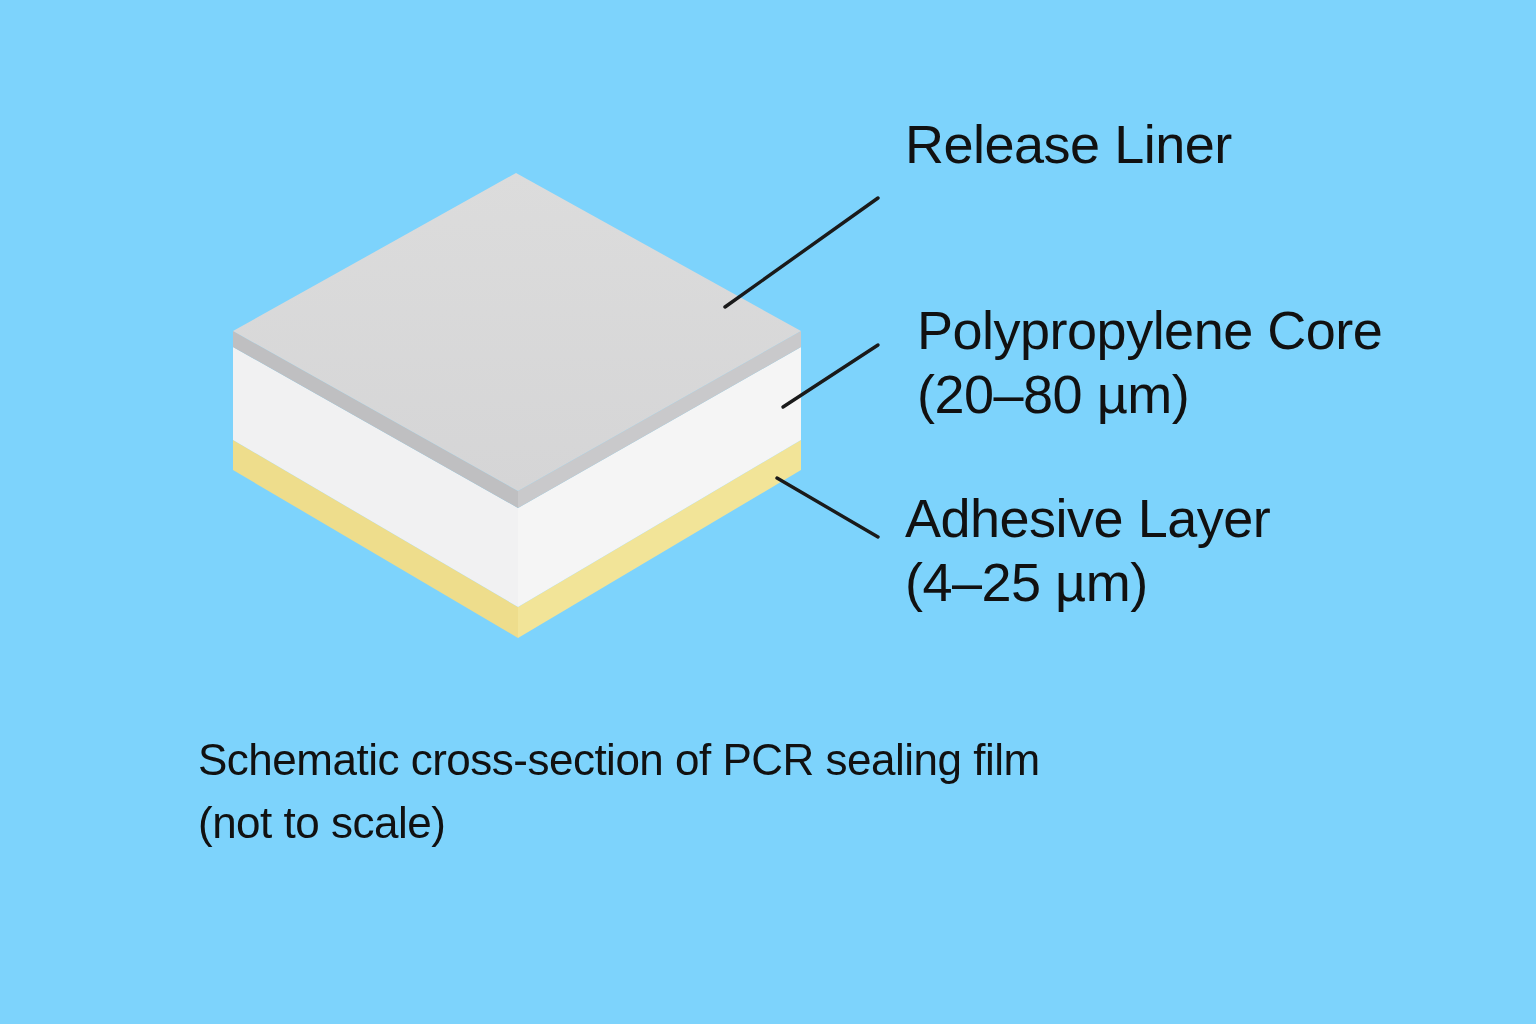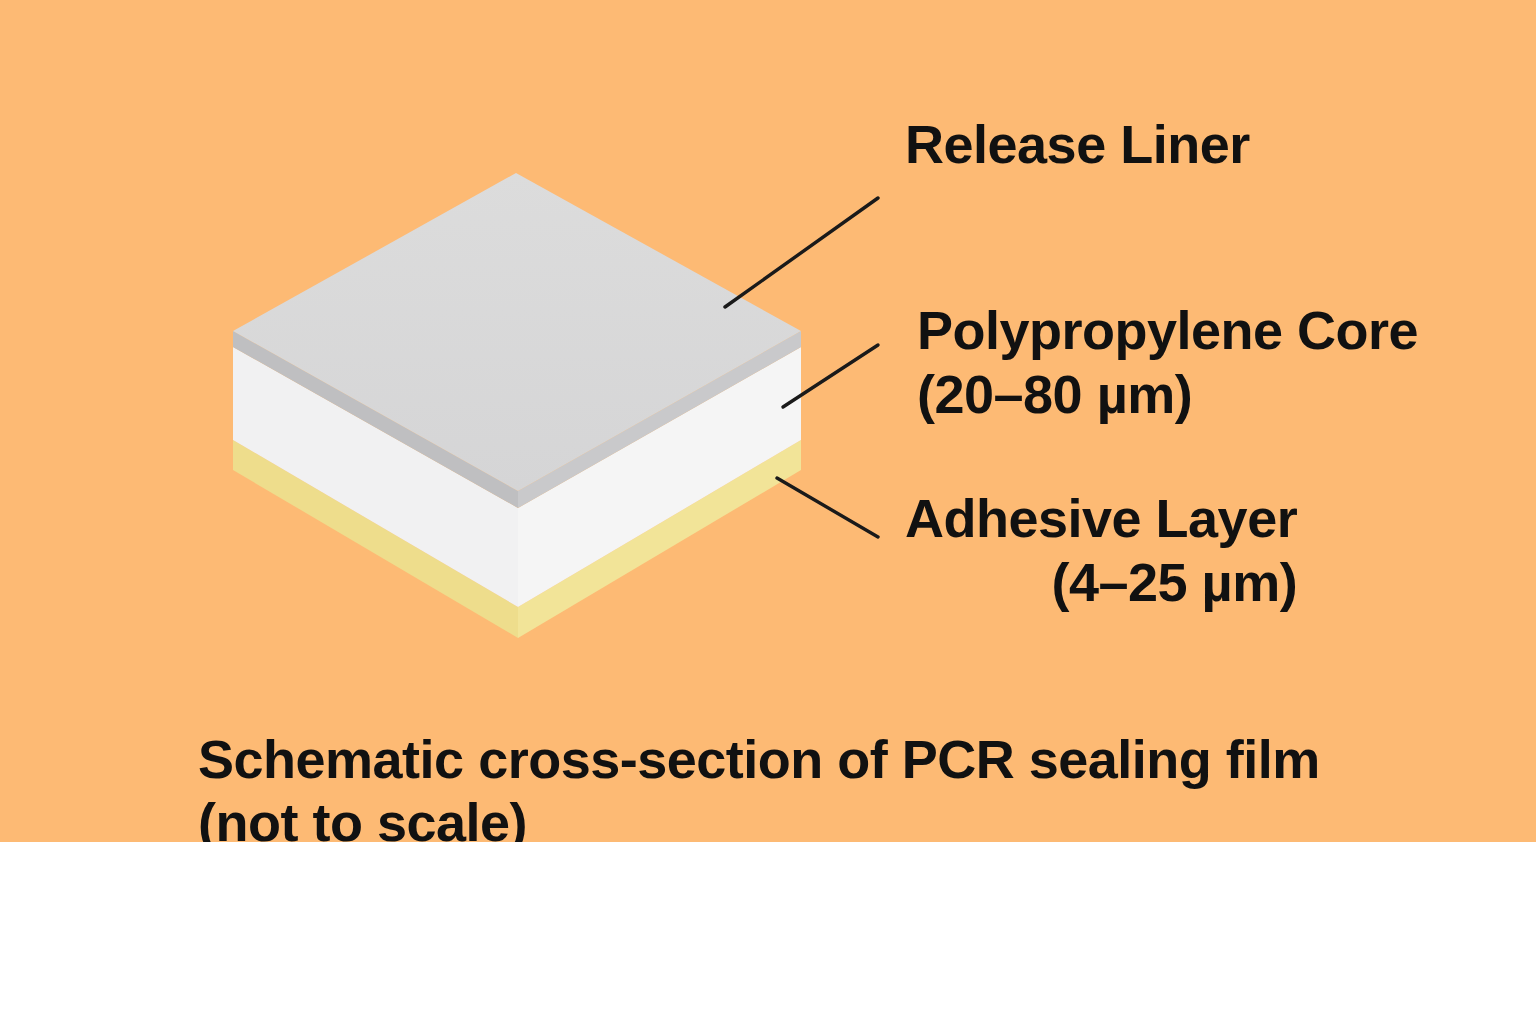--- a/index.html
+++ b/index.html
@@ -3,49 +3,48 @@
 <meta charset="utf-8">
 <style>
   html, body {
     margin: 0;
     padding: 0;
     background: #ffffff;
   }
   .canvas {
     position: relative;
     width: 1536px;
-    height: 842px;
-    background: #fdba74;
+    height: 1024px;
+    background: #7dd3fc;
     overflow: hidden;
     font-family: "Liberation Sans", "DejaVu Sans", sans-serif;
     color: #111111;
-    font-weight: bold;
   }
   .stack-svg {
     position: absolute;
     left: 0;
     top: 0;
   }
   .layer-label {
     position: absolute;
     left: 905px;
     font-size: 54px;
     line-height: 64px;
     letter-spacing: -0.5px;
     color: #111111;
     white-space: nowrap;
   }
   .label-1 { top: 112px; }
   .label-2 { top: 298px; margin-left: 12px; }
-  .label-3 { top: 486px; text-align: right; }
+  .label-3 { top: 486px; }
   .caption {
     position: absolute;
     left: 198px;
     top: 728px;
-    font-size: 54px;
+    font-size: 44px;
     line-height: 63px;
     letter-spacing: -0.5px;
     color: #111111;
     white-space: nowrap;
   }
 </style>
 </head>
 <body>
 
 <div class="canvas">

